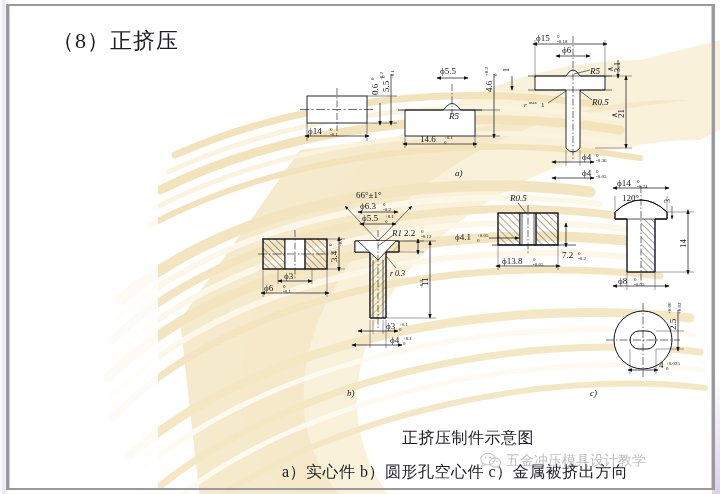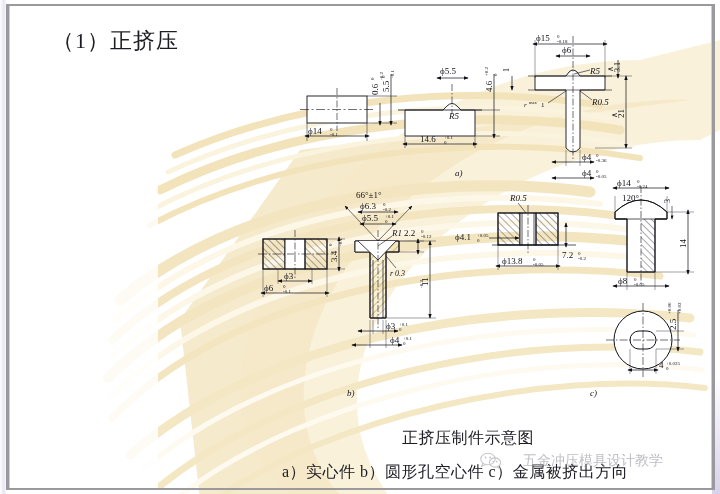--- a/index.html
+++ b/index.html
@@ -57,21 +57,21 @@
     font-size:16px;color:#1c1c24;white-space:nowrap;z-index:20;letter-spacing:.5px;
   }
   .cap2{
     position:absolute;left:282px;top:462px;
     font-size:16px;color:#1c1c24;white-space:nowrap;z-index:20;letter-spacing:.5px;
   }
 
   
   .watermark{
     position:absolute;left:480px;top:452px;
-    display:flex;align-items:center;gap:21px;
+    display:flex;align-items:center;gap:4px;
     z-index:25;opacity:.55;
   }
   .watermark .wm-text{
     font-size:14px;color:#8a8a92;white-space:nowrap;
     font-family:"Liberation Sans","DejaVu Sans",sans-serif;
   }
 
   
   #drawings{position:absolute;left:0;top:0;width:720px;height:494px;z-index:15;}
   #drawings text{font-family:"Liberation Serif","DejaVu Serif",serif;fill:#101018;}
@@ -141,21 +141,21 @@
 
   <div class="frame-glow"></div>
   <div class="frame-glow-r"></div>
   <div class="frame-left"></div>
   <div class="frame-right"></div>
   <div class="frame-top"></div>
   <div class="frame-bottom"></div>
   <div class="frame-inner-l"></div>
   <div class="frame-inner-r"></div>
 
-  <div class="title">（1）正挤压</div>
+  <div class="title">（8）正挤压</div>
 
   <svg id="drawings" viewBox="0 0 720 494" xmlns="http://www.w3.org/2000/svg">
     <defs>
       <pattern id="hatch" width="5" height="5" patternTransform="rotate(45)" patternUnits="userSpaceOnUse">
         <line x1="0" y1="0" x2="0" y2="5" stroke="#b09a30" stroke-width="1"></line>
       </pattern>
       <pattern id="hatch2" width="5" height="5" patternTransform="rotate(-45)" patternUnits="userSpaceOnUse">
         <line x1="0" y1="0" x2="0" y2="5" stroke="#2a2a32" stroke-width="0.8"></line>
       </pattern>
       <marker id="arrH" markerWidth="7" markerHeight="5" refX="6" refY="2.5" orient="auto">

